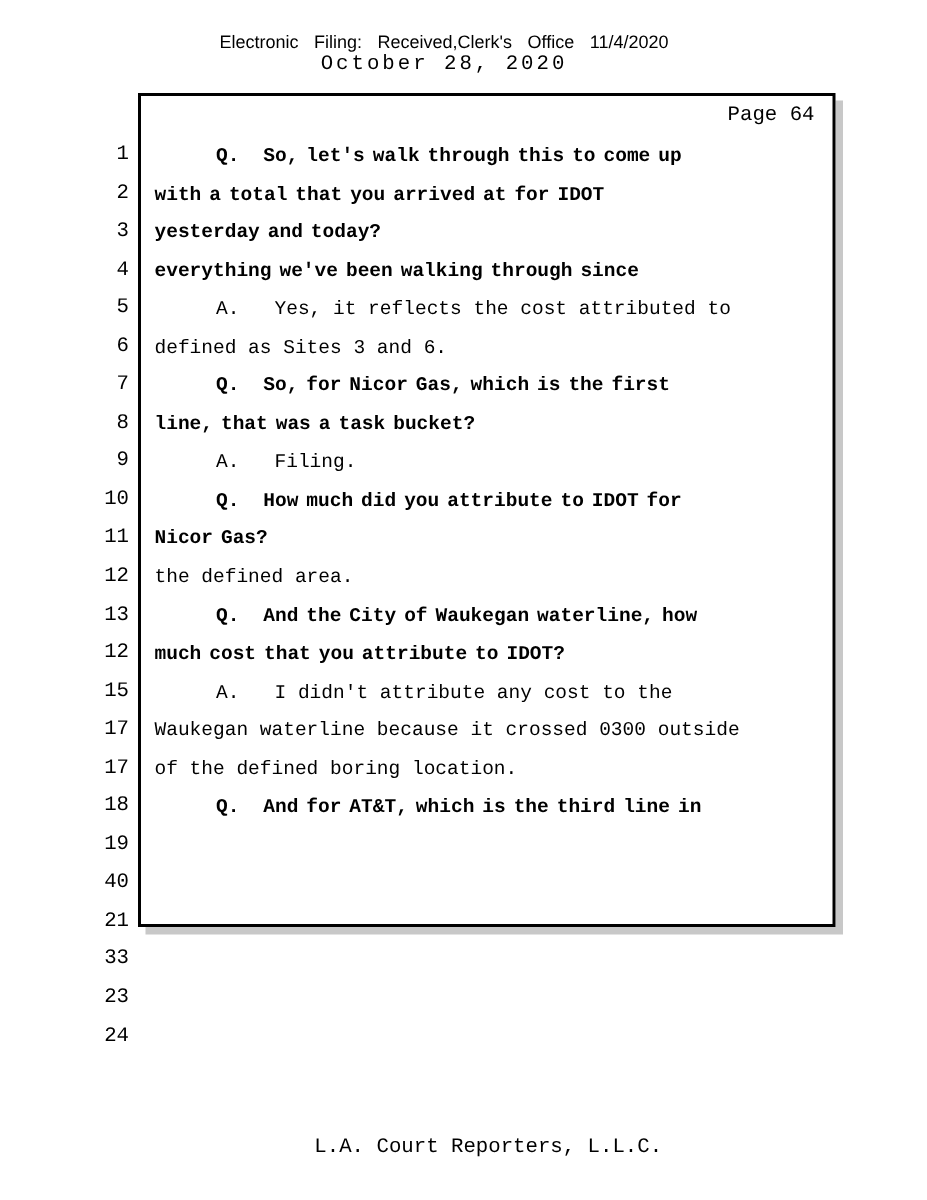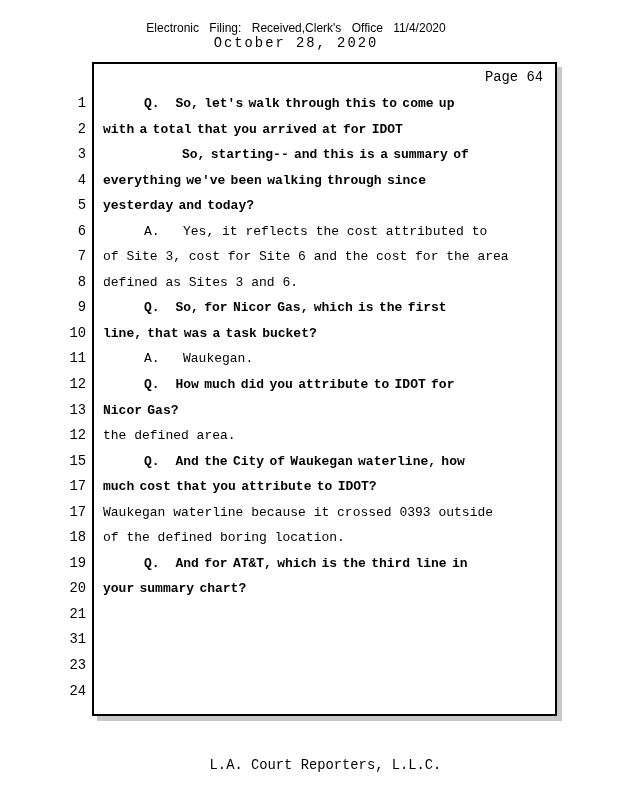--- a/index.html
+++ b/index.html
@@ -26,21 +26,21 @@
     text-align: center;
     font-size: 13.8px; line-height: 15px;
     letter-spacing: 2px;
     white-space: pre;
     font-family: Liberation Mono, monospace;
   }
 
   
   .page-box {
     position: absolute; left: 92px; top: 62px;
-    width: 465px; height: 654px;
+    width: 465px; height: 556px;
     border: 2px solid #000000;
     background: #ffffff;
     box-shadow: 5px 5px 0 0 #c8c8c8;
   }
   .page-num {
     position: absolute; top: 6px; right: 12px;
     font-size: 13.8px;
     white-space: pre;
   }
 
@@ -104,48 +104,46 @@
       <div class="ln">10</div>
       <div class="ln">11</div>
       <div class="ln">12</div>
       <div class="ln">13</div>
       <div class="ln">12</div>
       <div class="ln">15</div>
       <div class="ln">17</div>
       <div class="ln">17</div>
       <div class="ln">18</div>
       <div class="ln">19</div>
-      <div class="ln">20</div>
+      <div class="ln">40</div>
       <div class="ln">21</div>
-      <div class="ln">31</div>
+      <div class="ln">33</div>
       <div class="ln">23</div>
       <div class="ln">24</div>
     </div>
 
   <div class="lines">
       <div class="tl bold ind1">Q.   So, let's walk through this to come up</div>
       <div class="tl bold">with a total that you arrived at for IDOT</div>
-      <div class="tl bold ind2">So, starting-- and this is a summary of</div>
+      <div class="tl bold">yesterday and today?</div>
       <div class="tl bold">everything we've been walking through since</div>
-      <div class="tl bold">yesterday and today?</div>
       <div class="tl ind1">A.   Yes, it reflects the cost attributed to</div>
-      <div class="tl">of Site 3, cost for Site 6 and the cost for the area</div>
       <div class="tl">defined as Sites 3 and 6.</div>
       <div class="tl bold ind1">Q.   So, for Nicor Gas, which is the first</div>
       <div class="tl bold">line, that was a task bucket?</div>
-      <div class="tl ind1">A.   Waukegan.</div>
+      <div class="tl ind1">A.   Filing.</div>
       <div class="tl bold ind1">Q.   How much did you attribute to IDOT for</div>
       <div class="tl bold">Nicor Gas?</div>
       <div class="tl">the defined area.</div>
       <div class="tl bold ind1">Q.   And the City of Waukegan waterline, how</div>
       <div class="tl bold">much cost that you attribute to IDOT?</div>
-      <div class="tl">Waukegan waterline because it crossed 0393 outside</div>
+      <div class="tl ind1">A.   I didn't attribute any cost to the</div>
+      <div class="tl">Waukegan waterline because it crossed 0300 outside</div>
       <div class="tl">of the defined boring location.</div>
       <div class="tl bold ind1">Q.   And for AT&amp;T, which is the third line in</div>
-      <div class="tl bold">your summary chart?</div>
     </div>
 
   <div class="footer">
     <div>L.A. Court Reporters, L.L.C.</div>
     <div>312-419-9292</div>
   </div>
 
 </div>
 
 </body></html>

